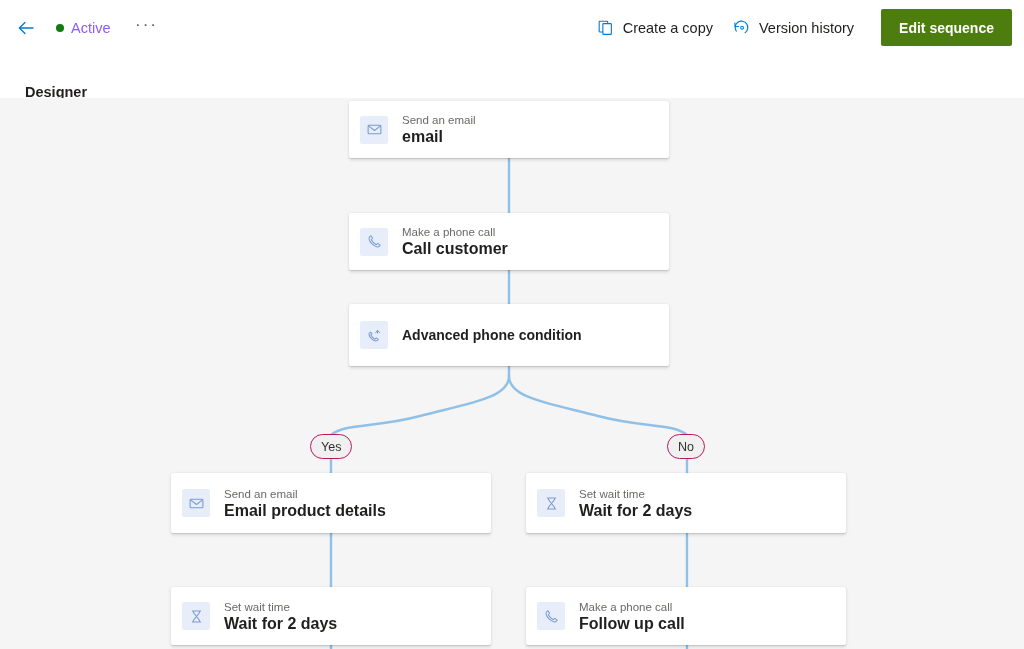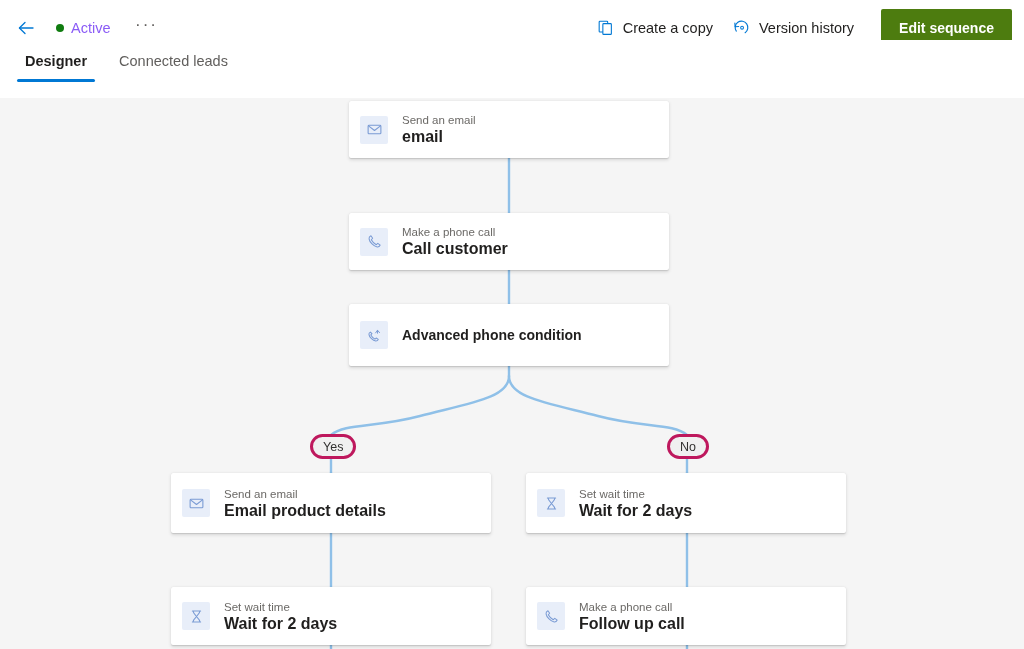--- a/index.html
+++ b/index.html
@@ -131,21 +131,21 @@
     align-items: center;
     justify-content: center;
     cursor: pointer;
     font-family: "Liberation Sans", sans-serif;
     white-space: nowrap;
   }
 
   
   .tabs {
     position: absolute;
-    left: 0; top: 40px;
+    left: 0; top: 71px;
     width: 1024px;
     height: 43px;
     background: #ffffff;
     display: flex;
     align-items: flex-start;
     padding-left: 17px;
     box-sizing: border-box;
     border-bottom: 1px solid #ffffff;
   }
   .tab {
@@ -238,21 +238,21 @@
     font-size: 14px;
   }
 
   
   .pill {
     position: absolute;
     height: 25px;
     min-width: 38px;
     padding: 0 10px;
     background: #f0f0f0;
-    border: 3px solid #be185d;
+    border: 1px solid #be185d;
     border-radius: 13px;
     display: flex;
     align-items: center;
     justify-content: center;
     font-size: 12.5px;
     color: #323130;
     box-sizing: border-box;
     cursor: pointer;
   }
 </style>
@@ -303,21 +303,20 @@
         </span>
         <span class="lbl">Version history</span>
       </div>
 
       <button class="primary-btn">Edit sequence</button>
     </div>
   </div>
 
   <div class="tabs">
     <div class="tab active">Designer</div>
-    <div class="tab">Connected leads</div>
   </div>
 
   <div class="canvas">
 
     <svg class="edges" viewBox="0 0 1024 551">
       <g stroke="#8fc0e8" stroke-width="2.4" fill="none" stroke-linecap="round">
 
         <path d="M509 60 V117"></path>
 
         <path d="M509 172 V206"></path>

